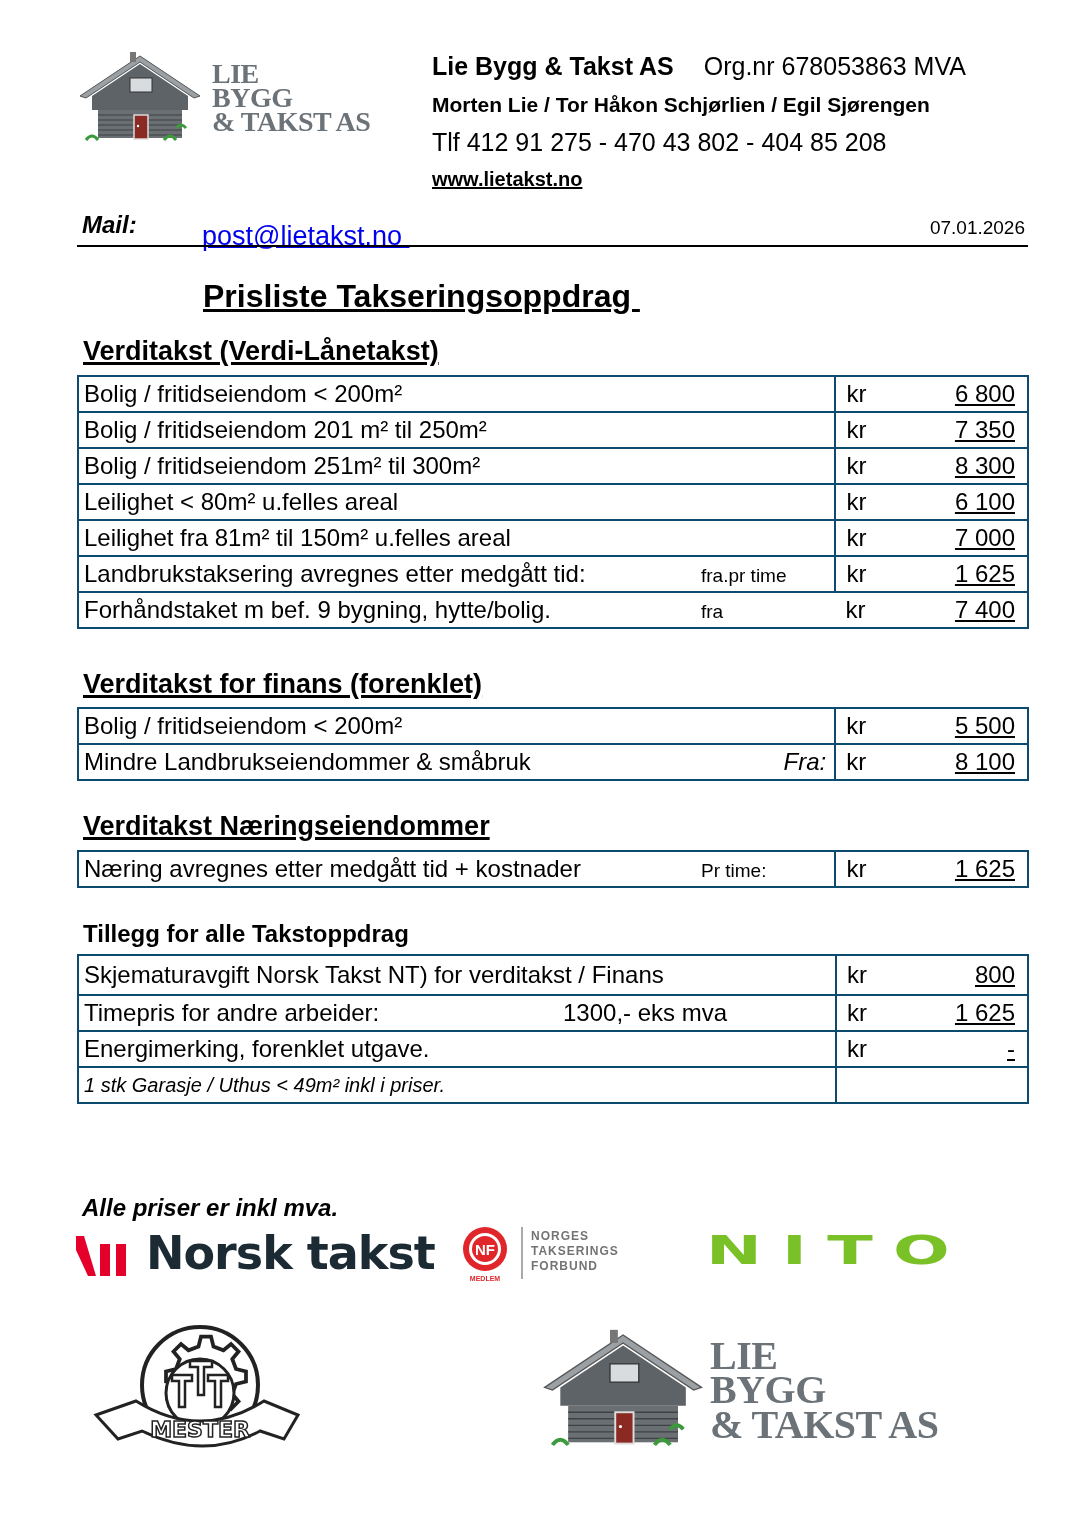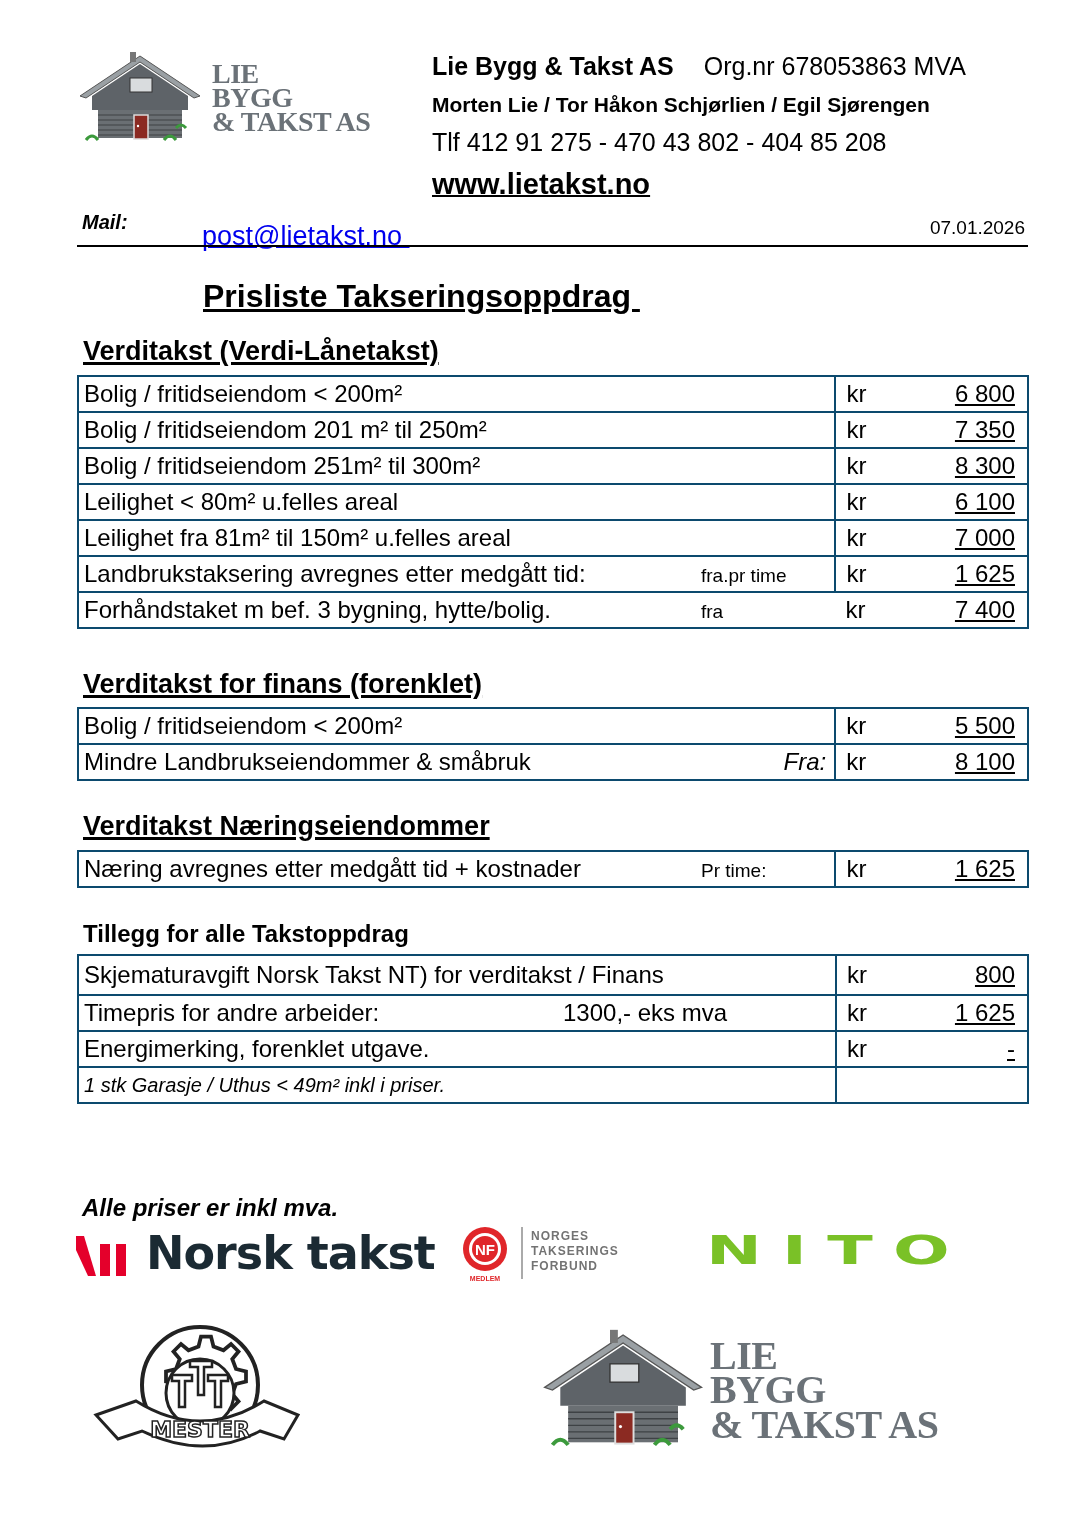--- a/index.html
+++ b/index.html
@@ -15,23 +15,23 @@
     position: absolute; font-family: "Liberation Serif", "DejaVu Serif", serif;
     font-weight: bold; color: #6b7278; line-height: 0.86; letter-spacing: -0.5px;
   }
 
   
   .hdr-line { position: absolute; left: 432px; white-space: nowrap; }
   .hdr-company { top: 52px; font-size: 25px; font-weight: bold; }
   .hdr-org { font-weight: normal; margin-left: 30px; }
   .hdr-names { top: 93px; font-size: 21px; font-weight: bold; }
   .hdr-phone { top: 128px; font-size: 25px; }
-  .hdr-web { top: 168px; font-size: 29px; font-weight: bold; text-decoration: underline; text-decoration-thickness: 2px; color:#000; }
-
-  .mail-label { left: 82px; top: 211px; font-size: 20px; font-weight: bold; font-style: italic; }
+  .hdr-web { top: 168px; font-size: 20px; font-weight: bold; text-decoration: underline; text-decoration-thickness: 2px; color:#000; }
+
+  .mail-label { left: 82px; top: 211px; font-size: 24px; font-weight: bold; font-style: italic; }
   .mail-link { left: 202px; top: 209px; font-size: 27px; color: #0000ee; text-decoration: underline; text-decoration-thickness: 2px; }
   .date { right: 66px; top: 217px; font-size: 19px; }
   .hdr-rule { left: 77px; top: 245px; width: 951px; height: 2px; background: #000; }
 
   .doc-title { left: 203px; top: 278px; font-size: 32px; font-weight: bold; text-decoration: underline; text-decoration-thickness: 3px; white-space: pre; }
   .section-title { position: absolute; left: 83px; font-size: 27px; font-weight: bold; text-decoration: underline; text-decoration-thickness: 3px; }
   .section-sub { position: absolute; left: 83px; font-size: 24px; font-weight: bold; }
 
   
   table.price {
@@ -131,21 +131,21 @@
   <tr>
     <td class="desc">
       <span>Landbrukstaksering avregnes etter medgått tid:</span>
       <span class="note" style="left:622px;">fra.pr time</span>
     </td>
     <td class="cur">kr</td>
     <td class="amt">1 625</td>
   </tr>
   <tr>
     <td class="desc nodiv-cell">
-      <span>Forhåndstaket m bef. 3 bygning, hytte/bolig.</span>
+      <span>Forhåndstaket m bef. 9 bygning, hytte/bolig.</span>
       <span class="note" style="left:622px;">fra</span>
     </td>
     <td class="cur" style="border-left:none;">kr</td>
     <td class="amt">7 400</td>
   </tr>
 </tbody>
   </table>
 
 <div class="section-title" style="top:669px;">Verditakst for finans (forenklet)</div>
 <table class="price" style="top:707px;">

